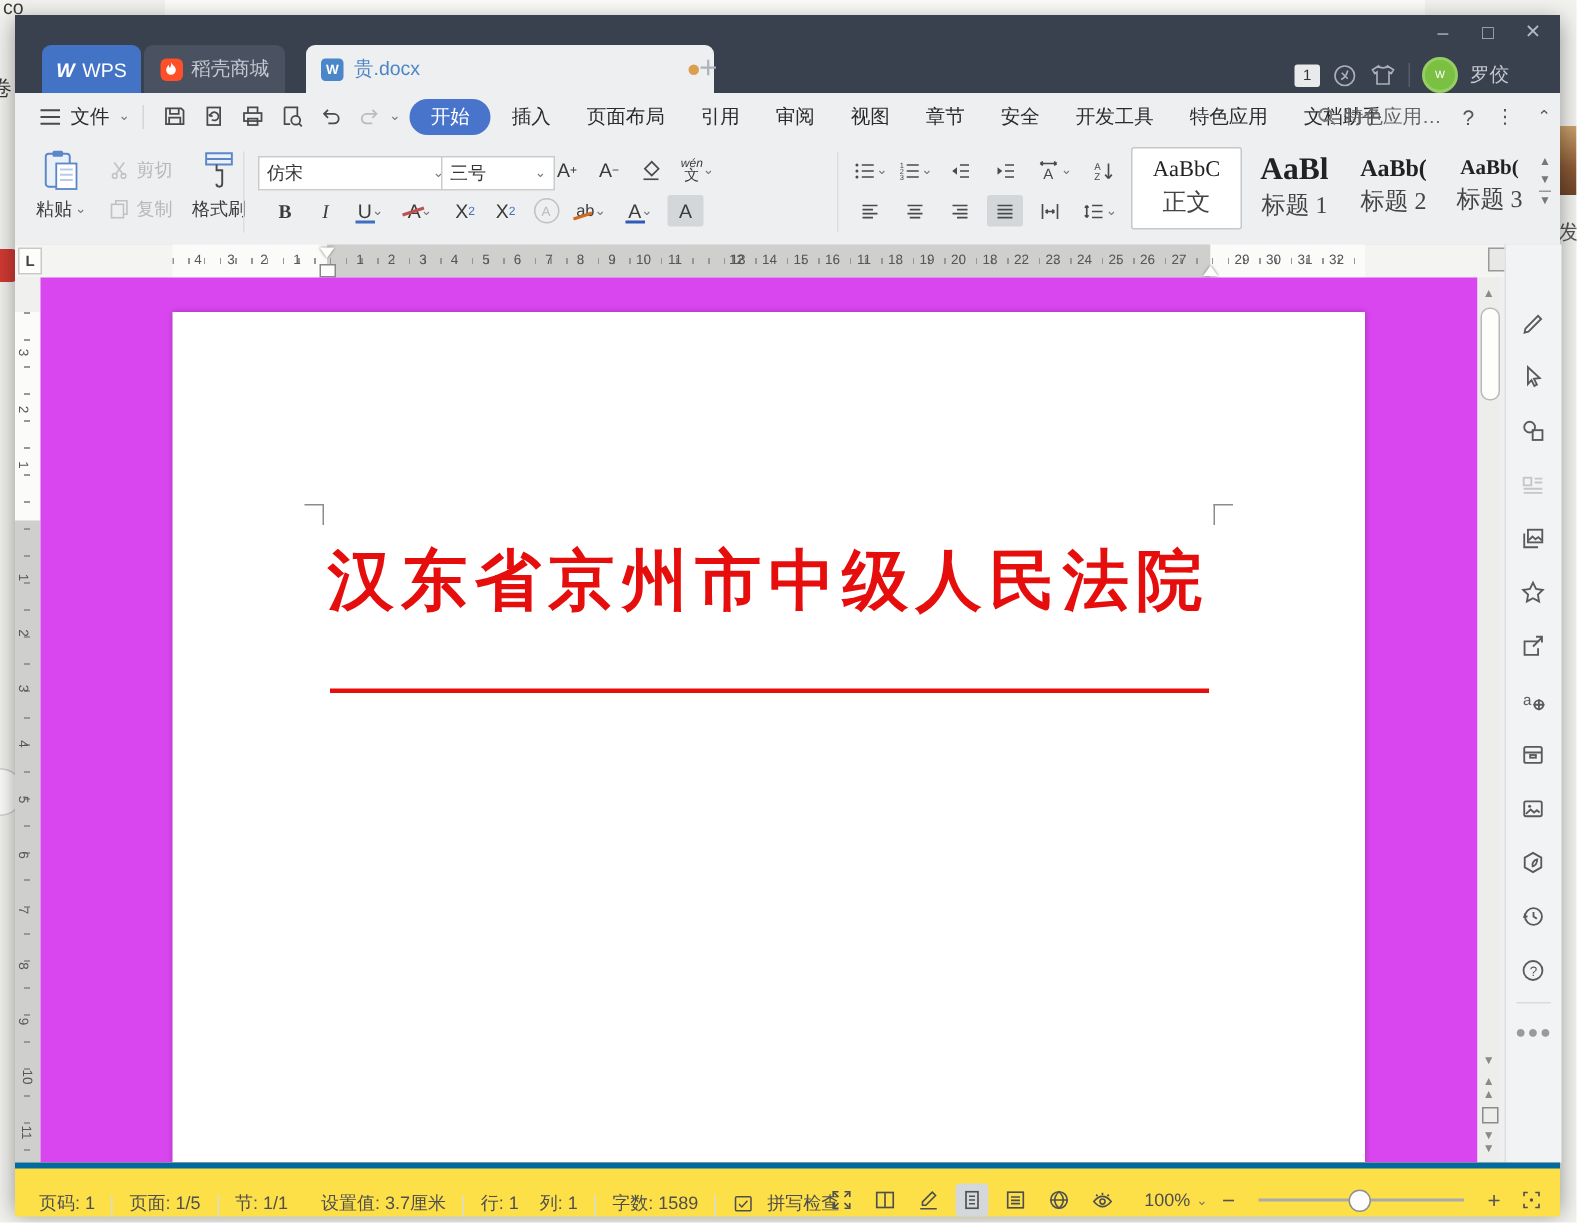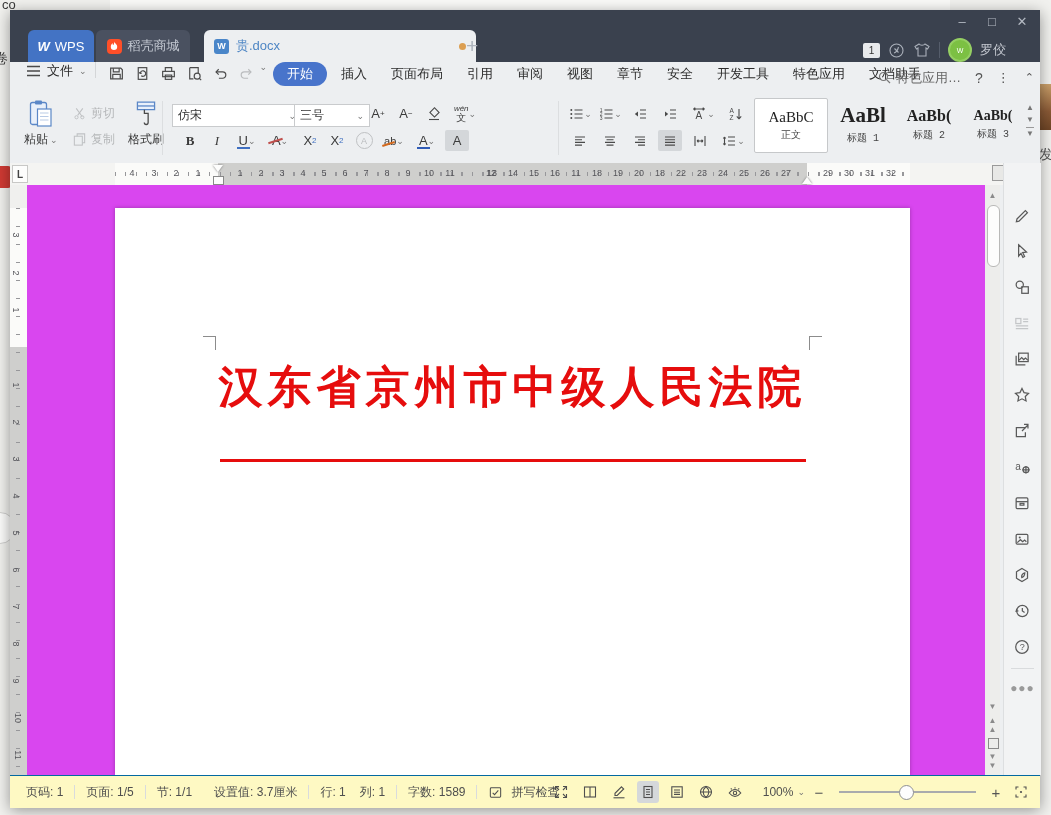--- a/index.html
+++ b/index.html
@@ -38,21 +38,21 @@
   .winctl{top:0;width:26px;height:22px;color:#b4bac3;font-size:13px;display:flex;align-items:center;justify-content:center;}
   .tb-right{top:28px;display:flex;align-items:center;color:#aab0ba;}
   .badge1{width:17px;height:15px;background:#e8eaec;color:#333;font-size:10px;border-radius:2px;
           display:flex;align-items:center;justify-content:center;}
   .avatar{width:20px;height:20px;border-radius:50%;background:#7cc043;border:2px solid #95cf63;
           color:#fff;font-size:7px;display:flex;align-items:center;justify-content:center;}
   .username{font-size:13px;color:#c6cad2;}
   .tb-sep{width:1px;height:16px;background:#555d6b;}
 
   
-  .menubar{left:0;top:52px;width:1030px;height:31px;display:flex;align-items:flex-start;font-size:13px;color:#2b2b2b;}
+  .menubar{left:0;top:52px;width:1030px;height:31px;display:flex;align-items:center;font-size:13px;color:#2b2b2b;}
   .mb-left{display:flex;align-items:center;margin-left:16px;gap:6px;}
   .mb-divider{width:1px;height:16px;background:#d4d6d8;margin:0 8px;}
   .qicon{width:26px;height:22px;}
   .qicon svg{stroke:#4a4a4a;fill:none;stroke-width:1.1;}
   .qicon.disabled svg{stroke:#b9bbbd;}
   .mb-tabs{display:flex;align-items:center;gap:4px;margin-left:6px;}
   .mb-tab{padding:3px 10px;white-space:nowrap;}
   .mb-tab.active{background:#4874cb;color:#fff;border-radius:13px;padding:3px 14px;}
   .mb-right{position:absolute;right:6px;top:0;height:31px;display:flex;align-items:center;gap:14px;color:#555;}
   .mb-search{display:flex;align-items:center;gap:5px;color:#666;}
@@ -78,21 +78,21 @@
   .redslash{position:absolute;left:3px;top:10px;width:15px;height:2px;background:#c0504d;transform:rotate(-18deg);}
   .subsup{font-size:8px;color:#3f6fc1;}
   .circA{width:15px;height:15px;border:1px solid #bfc1c3;border-radius:50%;font-size:9px;color:#b9bbbd;
          display:inline-flex;align-items:center;justify-content:center;}
   .pystack{display:flex;flex-direction:column;align-items:center;line-height:1;font-size:8px;color:#3b3b3b;}
   .pystack b{font-size:10px;font-weight:400;}
   
   .stylebox{position:absolute;top:5px;height:53px;display:flex;flex-direction:column;align-items:center;justify-content:center;
             font-family:"Liberation Serif","DejaVu Serif",serif;color:#222;}
   .stylebox .prev{line-height:1.1;}
-  .stylebox .slabel{font-family:Liberation Mono, monospace;font-size:10px;color:#444;margin-top:3px;}
+  .stylebox .slabel{font-family:Liberation Serif, serif;font-size:16px;color:#444;margin-top:3px;}
   .stylebox.selected{background:#fff;border:1px solid #c6c8ca;border-radius:2px;}
   .gal-arrows{position:absolute;display:flex;flex-direction:column;gap:3px;align-items:center;color:#777;font-size:8px;}
 
   
   .hruler{left:0;top:153px;width:993px;height:22px;background:#f4f4f2;}
   .tabsel{position:absolute;left:2px;top:2px;width:14px;height:16px;background:#fdfdfc;border:1px solid #c8c8c6;
           font-size:10px;color:#444;display:flex;align-items:center;justify-content:center;font-weight:700;}
   .hband{position:absolute;top:0;height:22px;}
   .hb-light{background:#fbfbf9;}
   .hb-dark{background:#cfcfcd;}
@@ -129,22 +129,22 @@
 
   
   .sidebar{left:993px;top:153px;width:37px;height:612px;background:#f2f3f4;border-left:1px solid #dddfe1;}
   .sb-ic{position:absolute;left:9px;width:18px;height:18px;}
   .sb-ic svg{stroke:#5a5a5a;fill:none;stroke-width:1.1;}
   .sb-ic.disabled svg{stroke:#c4c6c8;}
   .sb-div{position:absolute;left:7px;width:23px;height:1px;background:#d9dbdd;}
   .sb-more{position:absolute;left:0;width:37px;text-align:center;color:#9a9a9a;font-size:12px;letter-spacing:1px;}
 
   
-  .statusbar{left:0;top:765px;width:1030px;height:32px;background:#fef9c3;border-top:1px solid #0369a1;
-             display:flex;align-items:center;font-size:12px;color:#4f4f4f;}
+  .statusbar{left:0;top:765px;width:1030px;height:32px;background:#fde047;border-top:4px solid #0369a1;
+             display:flex;align-items:flex-end;font-size:12px;color:#4f4f4f;}
   .st-cell{padding:0 11px;display:flex;align-items:center;gap:8px;white-space:nowrap;}
   .st-sep{width:1px;height:14px;background:#d9dbdd;}
   .st-right{position:absolute;right:8px;display:flex;align-items:center;gap:7px;}
   .vic{width:22px;height:22px;display:flex;align-items:center;justify-content:center;border-radius:3px;}
   .vic svg{stroke:#4f4f4f;fill:none;stroke-width:1.1;}
   .vic.active{background:#d5d8da;}
   .zoomwrap{display:flex;align-items:center;gap:4px;margin-left:10px;}
   .ztrack{width:137px;height:2px;background:#a9abad;position:relative;margin:0 6px;}
   .zthumb{position:absolute;left:60px;top:-6px;width:13px;height:13px;border-radius:50%;background:#fdfdfd;border:1px solid #8e9092;}
   .zbtn{font-size:15px;color:#555;width:14px;text-align:center;}

